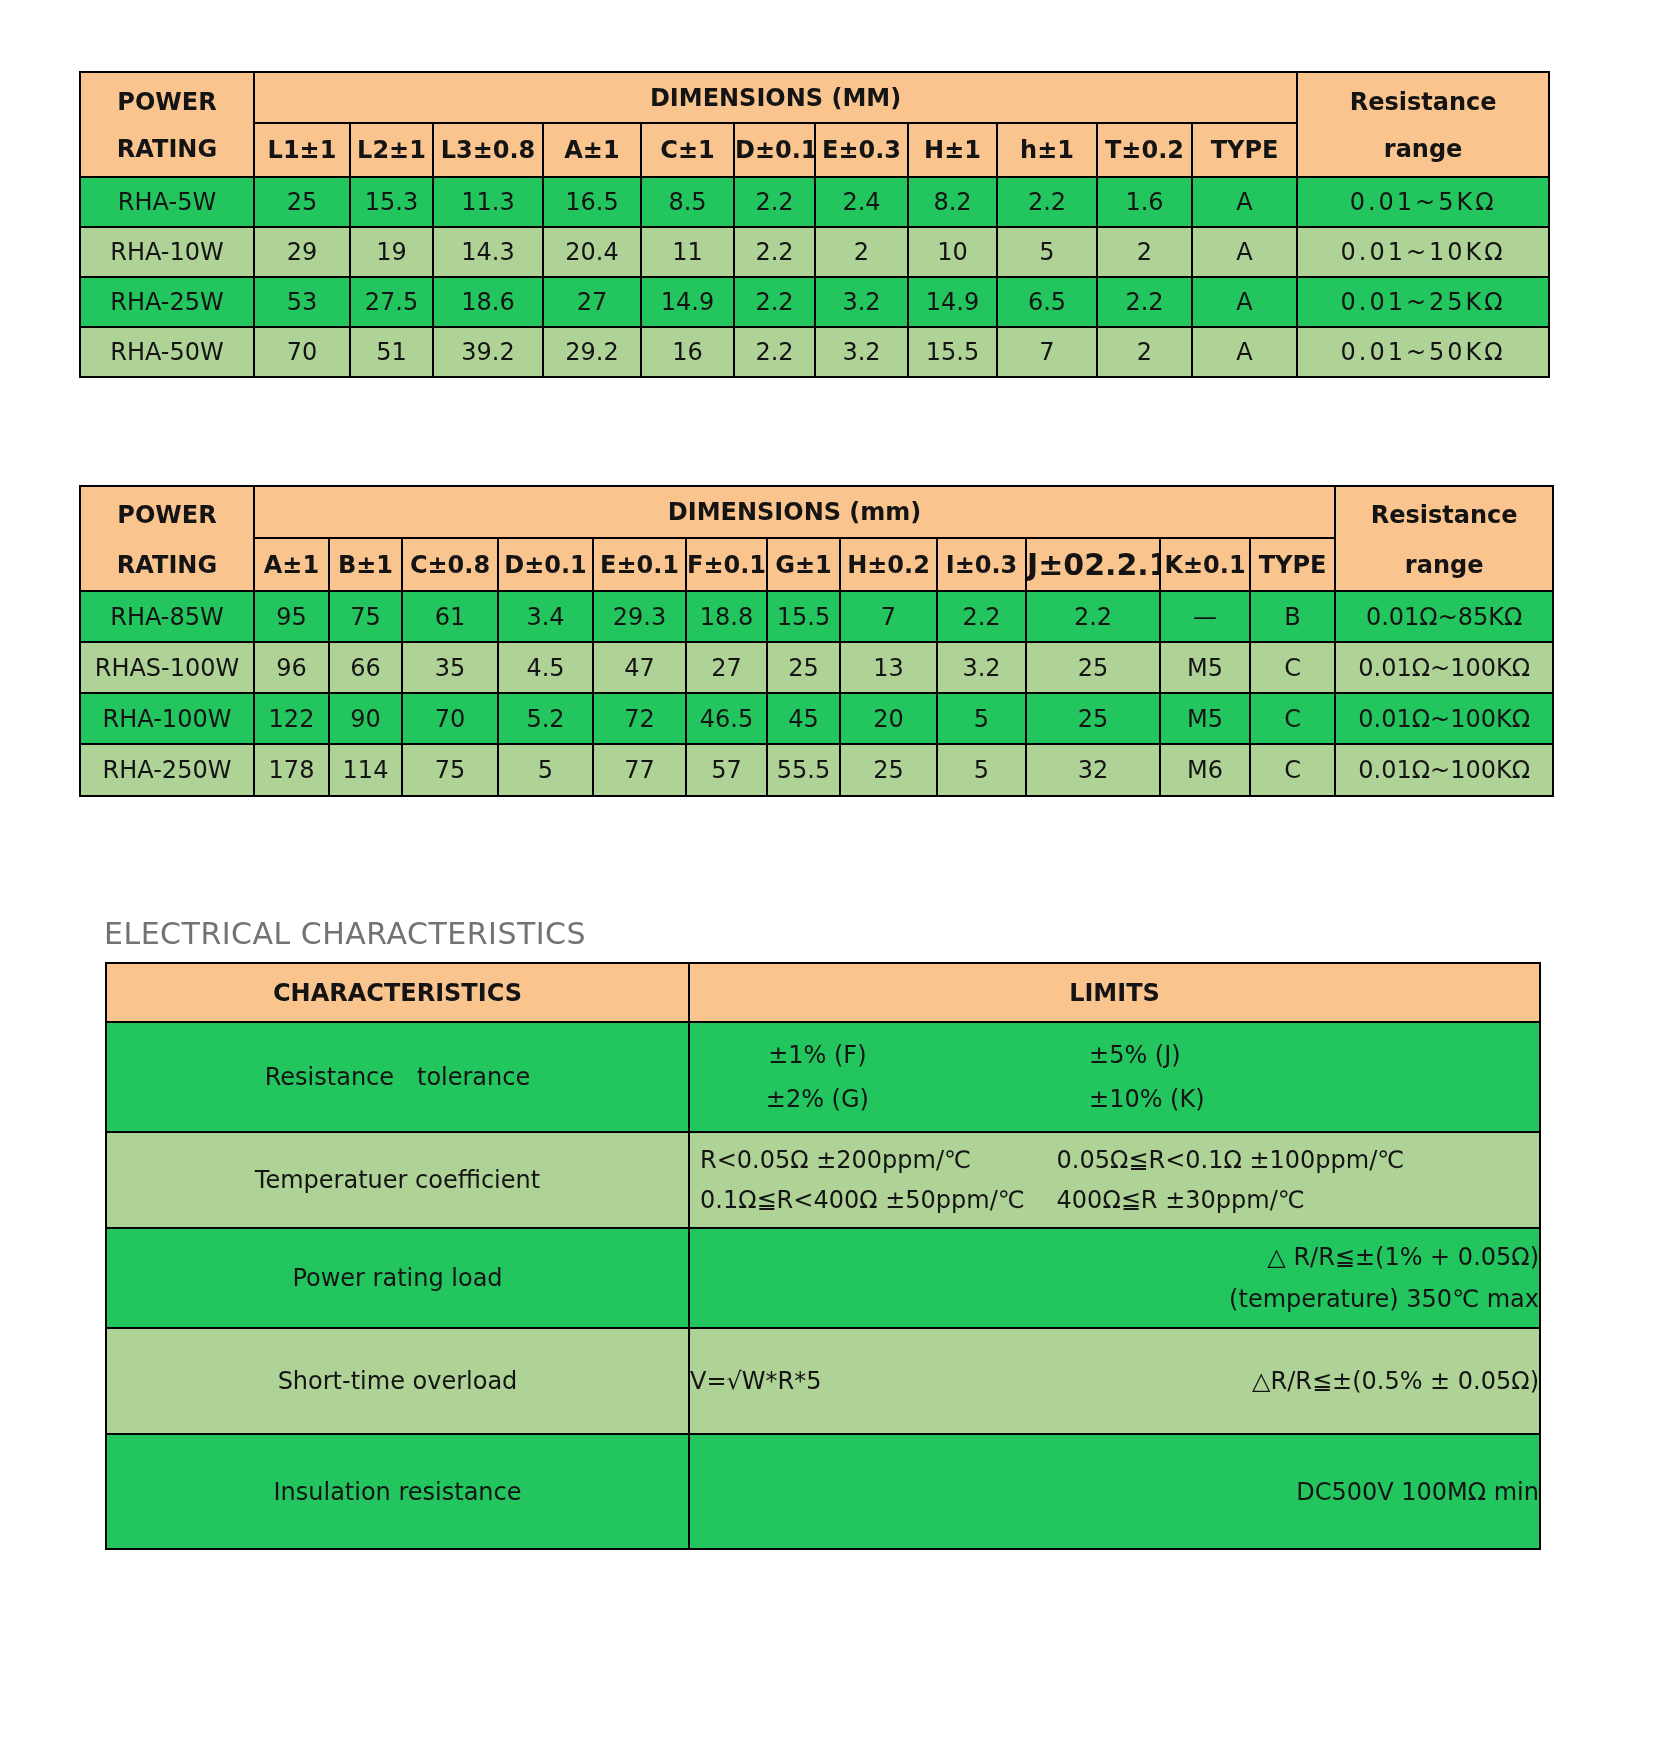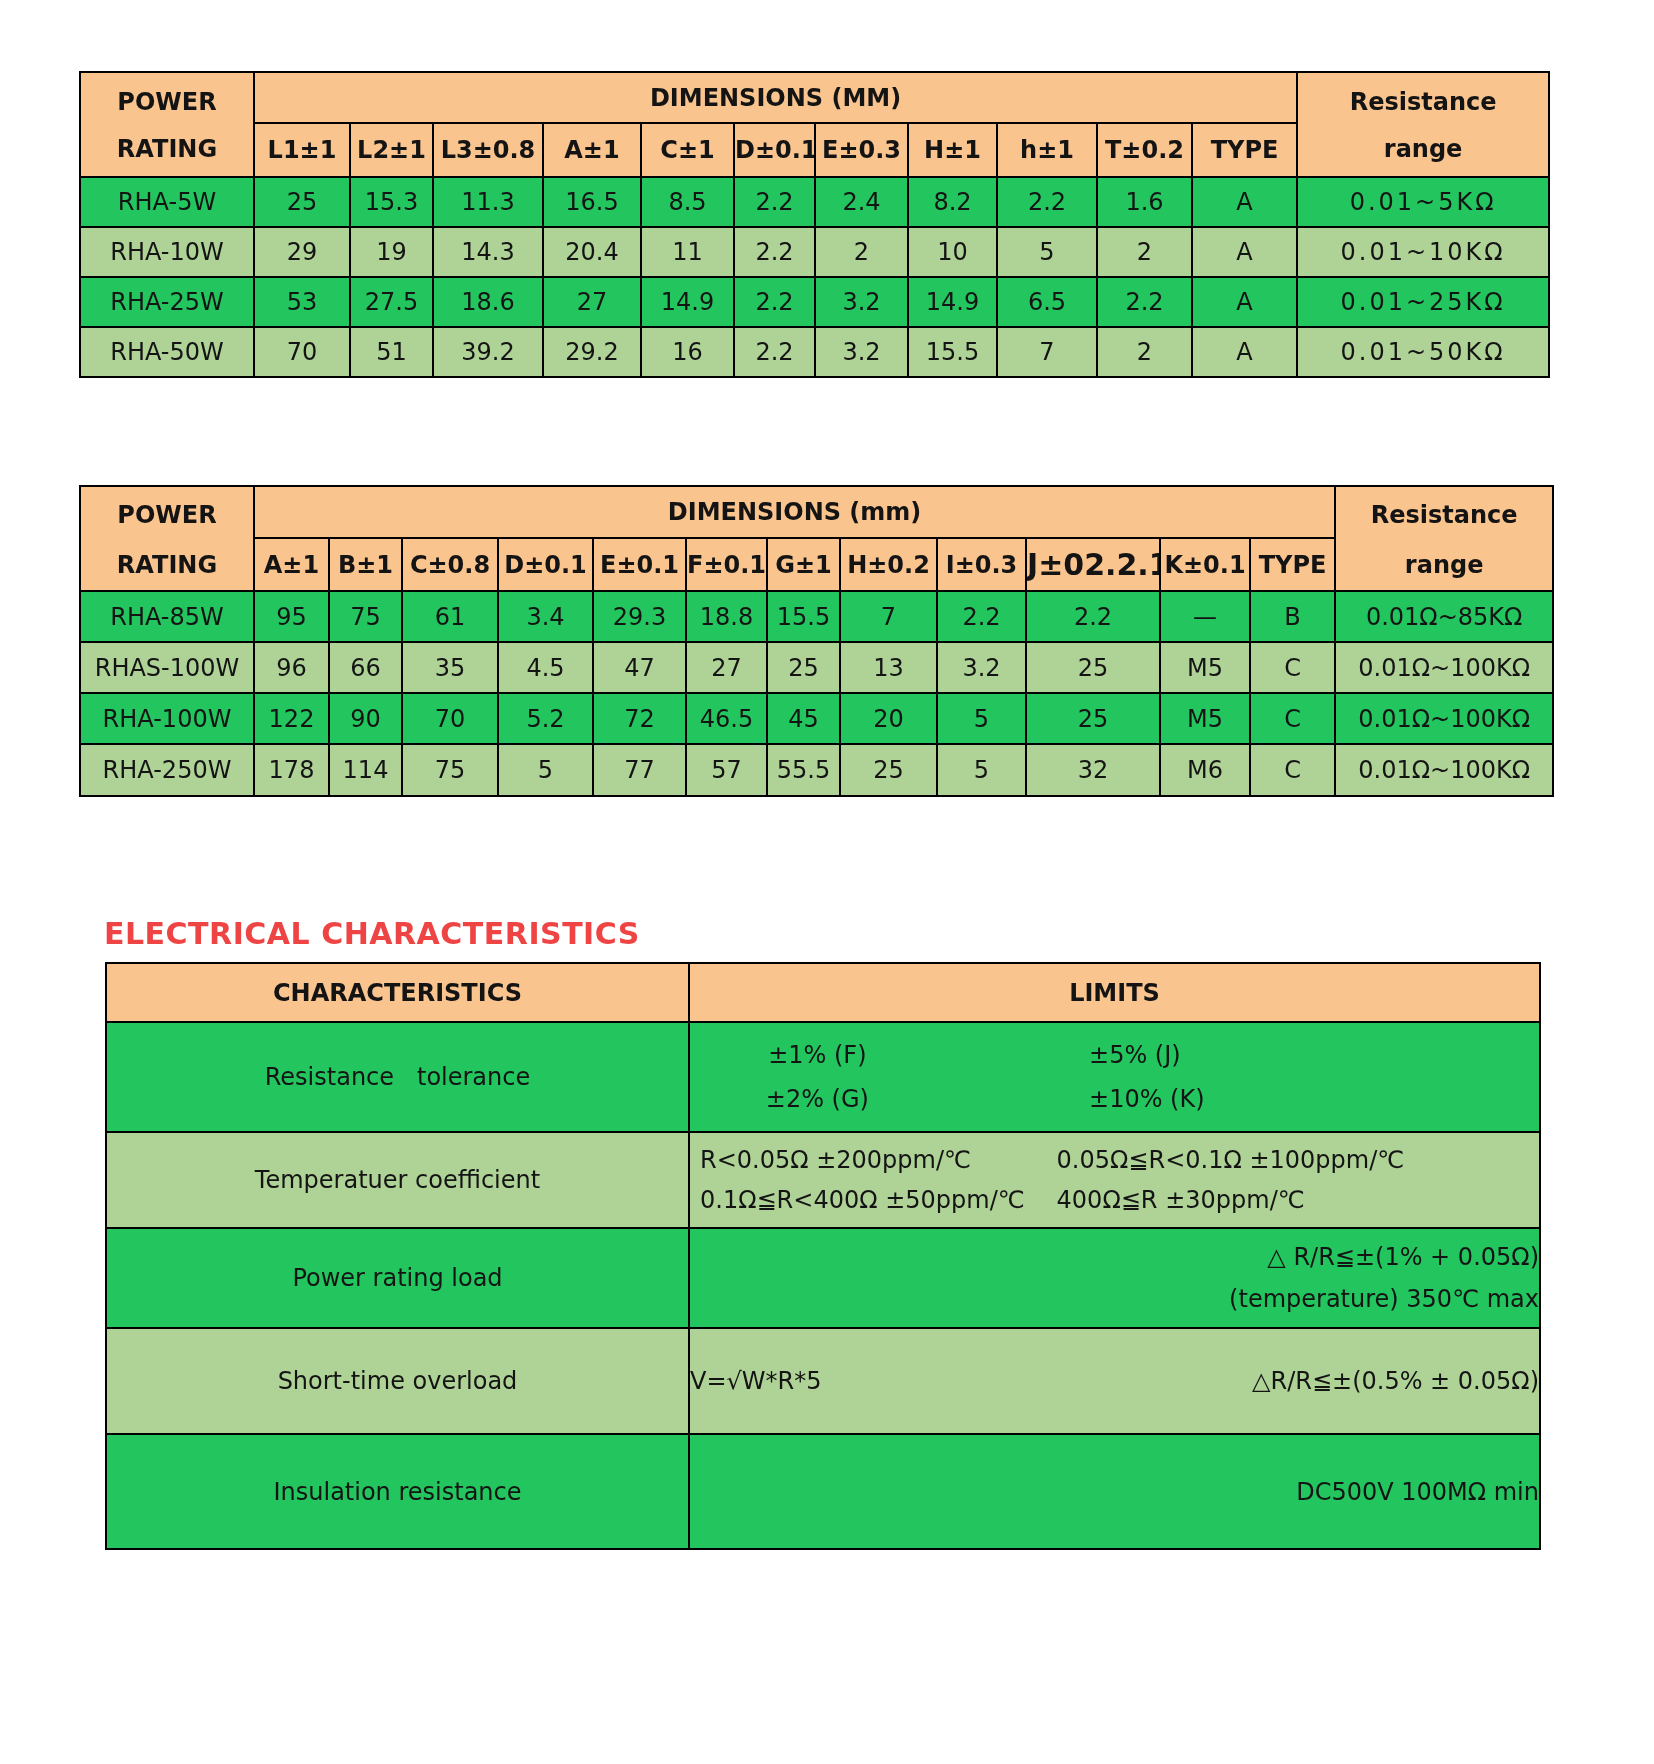--- a/index.html
+++ b/index.html
@@ -16,22 +16,22 @@
     padding:0; overflow:hidden;
   }
   .tbl th { font-weight:bold; background:#FAC48E; font-size:24px; }
   .light { background:#22c55e; }
   .dark  { background:#AFD296; }
   .stack { display:flex; flex-direction:column; justify-content:space-between; padding:14px 0 12px 0; height:75px; }
   .stack2 { display:flex; flex-direction:column; justify-content:space-between; padding:12px 0 10px 0; height:78px; }
   .res1 { letter-spacing:3px; }
   .res2 { letter-spacing:0px; }
   .heading {
-    position:absolute; left:104px; top:916px; font-size:30px; font-weight:bold;
-    color:#ef4444; letter-spacing:0.5px;
+    position:absolute; left:104px; top:916px; font-size:30px; font-weight:normal;
+    color:#737373; letter-spacing:0.5px;
   }
   
   .char-name { white-space:pre-wrap; }
   .cellfill { display:flex; flex-direction:column; justify-content:space-evenly; width:100%; }
   .h106 { height:106px; } .h92 { height:92px; } .h96 { height:96px; }
   .h102 { height:102px; justify-content:center; } .h111 { height:111px; justify-content:center; }
   .h123 { height:123px; }
   .lim-line { display:flex; width:100%; }
   .lim-line .a30 { width:30%; text-align:center; }
   .lim-line .b70 { flex:1; text-align:left; padding-left:17%; }

